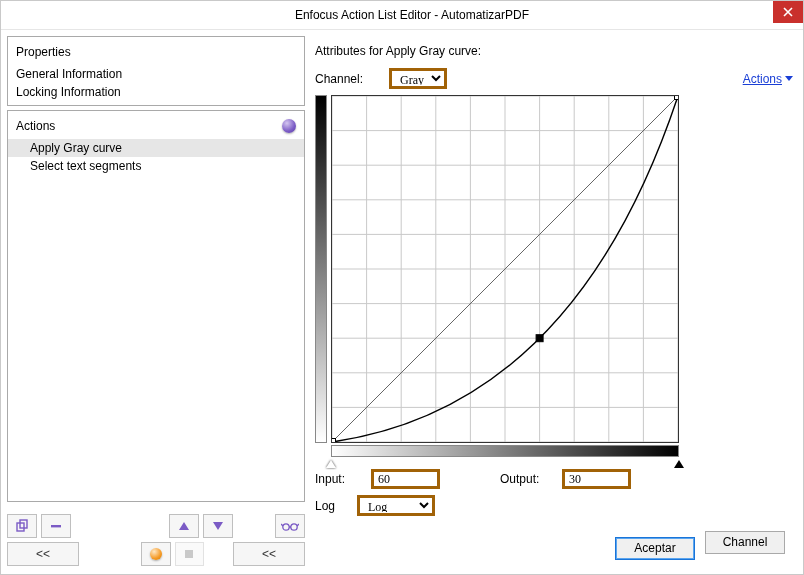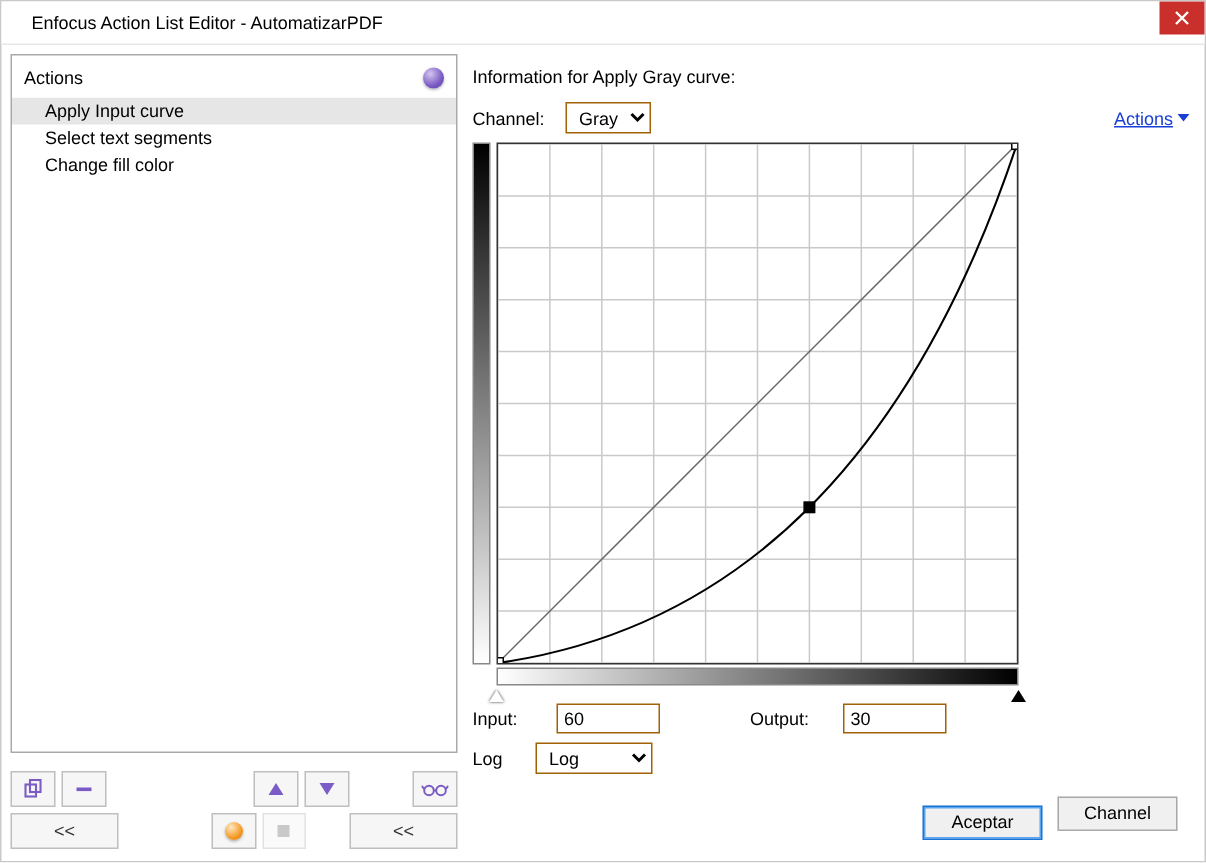--- a/index.html
+++ b/index.html
@@ -21,20 +21,21 @@
   }
   
   .titlebar {
     height: 28px;
     background: #fff;
     border-bottom: 1px solid #e6e6e6;
     display: flex;
     align-items: center;
     padding: 0 0 0 20px;
     position: relative;
+    justify-content: center;
   }
   .titlebar-text {
     font-size: 12px;
     color: #000;
   }
   .close-btn {
     position: absolute;
     right: 0;
     top: 0;
     width: 30px;
@@ -133,28 +134,28 @@
     display: flex;
     flex-direction: column;
   }
   .attr-title {
     padding: 8px 4px 10px 4px;
     font-size: 12px;
   }
   .row {
     display: flex;
     align-items: center;
-    gap: 10px;
+    gap: 22px;
     padding: 0 4px 6px 4px;
   }
   .row .lbl { width: 52px; }
   select, input[type="text"] {
-    font-family: Liberation Sans, sans-serif;
-    font-size: 12px;
-    border: 1px solid #a16207;
+    font-family: Liberation Serif, serif;
+    font-size: 12px;
+    border: 3px solid #a16207;
     background: #fff;
     height: 20px;
     box-sizing: border-box;
     padding: 1px 4px;
   }
   select { height: 21px; }
   .actions-link {
     margin-left: auto;
     color: #1a3fd6;
     text-decoration: underline;
@@ -242,30 +243,34 @@
       <svg viewBox="0 0 10 10">
           <path d="M1 1 L9 9 M9 1 L1 9" stroke="#fff" stroke-width="1.6"></path>
         </svg>
     </div>
   </div>
 
   <div class="body-area">
 
     <div class="left-col">
 
+      <div class="panel">
+        <div class="panel-head">Properties</div>
+        <div class="panel-item">General Information</div>
+        <div class="panel-item">Locking Information</div>
+      </div>
 
       <div class="panel actions-panel">
         <div class="panel-head">
           <span>Actions</span>
           <span class="sphere-icon sphere-purple"></span>
         </div>
         <div class="actions-list">
-          <div class="panel-item indent selected">Apply Input curve</div>
+          <div class="panel-item indent selected">Apply Gray curve</div>
           <div class="panel-item indent">Select text segments</div>
-          <div class="panel-item indent">Change fill color</div>
         </div>
       </div>
 
       <div class="toolbar">
         <div class="toolbar-row">
           <div class="tbtn">
             <svg width="14" height="14" viewBox="0 0 14 14">
               <rect x="2" y="4" width="7" height="8" fill="none" stroke="#7b5bc5" stroke-width="1.4"></rect>
               <rect x="5" y="1" width="7" height="8" fill="none" stroke="#7b5bc5" stroke-width="1.4"></rect>
             </svg>
@@ -307,21 +312,21 @@
                 <rect x="1" y="1" width="8" height="8" fill="#8a8a8a"></rect>
               </svg>
           </div>
           <div style="width:22px"></div>
           <div class="tbtn wide">&lt;&lt;</div>
         </div>
       </div>
     </div>
 
     <div class="right-col">
-      <div class="attr-title">Information for Apply Gray curve:</div>
+      <div class="attr-title">Attributes for Apply Gray curve:</div>
 
       <div class="row">
         <span class="lbl">Channel:</span>
         <select>
           <option>Gray</option>
         </select>
         <span class="actions-link">
           <span>Actions</span>
           <span class="chev"></span>
         </span>

